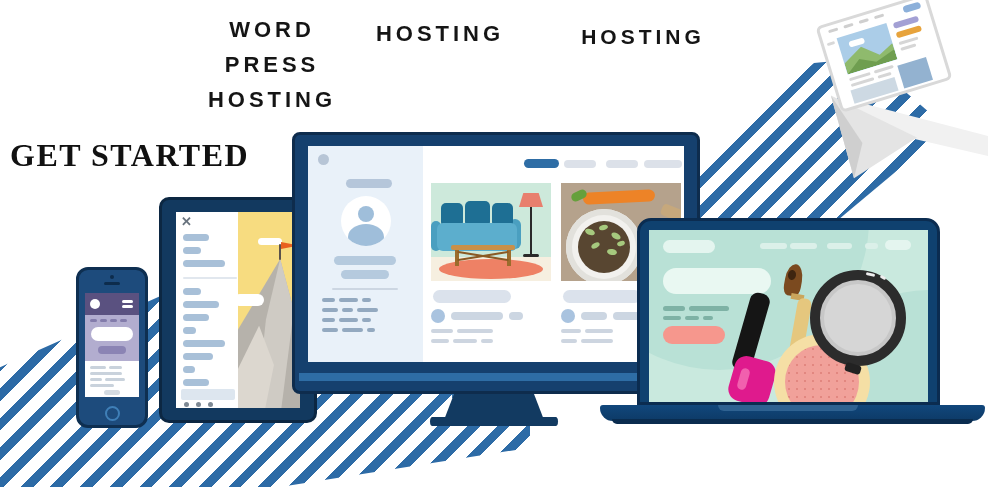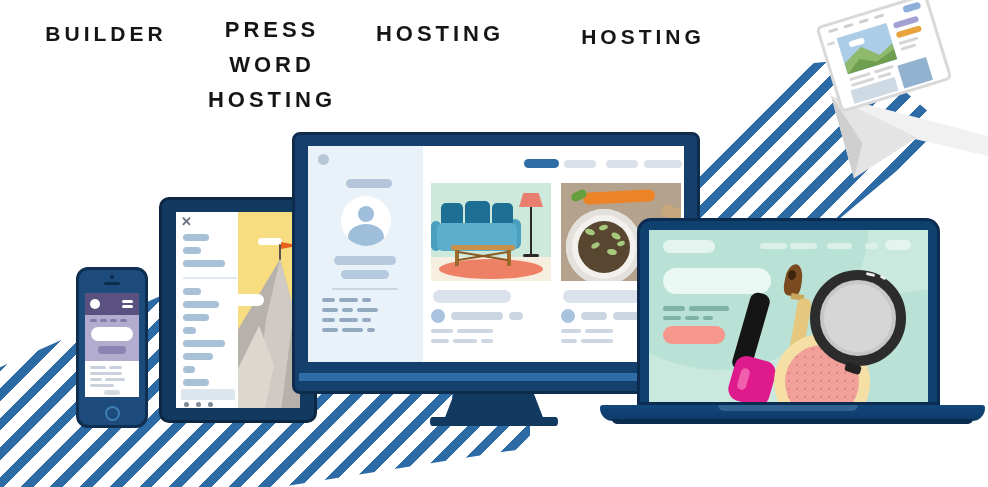--- a/index.html
+++ b/index.html
@@ -20,33 +20,33 @@
   #stripes-mid{left:640px;top:58px;width:290px;height:250px;z-index:5;
     clip-path:polygon(0 100%,0 62%,60% 2%,78% 0,100% 22%,100% 34%,32% 100%)}
   .trap{clip-path:polygon(10% 0,90% 0,100% 100%,0 100%)}
 </style>
 </head>
 <body>
 
 <div id="banner">
 
   <div class="heading h0" style="left:26px;top:17px;width:160px">
-    <div>BUILDER</div>
   </div>
   <div class="heading h1" style="left:192px;top:12px;width:160px">
+    <div>WORD</div>
     <div>PRESS</div>
-    <div>WORD</div>
     <div>HOSTING</div>
   </div>
   <div class="heading h2" style="left:360px;top:16px;width:160px">
     <div>HOSTING</div>
   </div>
   <div class="heading h3" style="left:545px;top:20px;width:196px">
     <div>HOSTING</div>
   </div>
+  <div class="cta" style="left:10px;top:137px">GET STARTED</div>
 
   <div class="stripes" id="stripes-bl"></div>
   <div class="stripes" id="stripes-mid"></div>
 
   <div class="abs" style="left:850px;top:92px;width:138px;height:80px;background:#f1f1f1;z-index:6;clip-path:polygon(0 10%,100% 55%,100% 80%,0 40%)"></div>
   <div class="abs" style="left:812px;top:88px;width:105px;height:95px;background:#e4e4e4;z-index:7;clip-path:polygon(18% 8%,100% 52%,40% 95%)"></div>
   <div class="abs" style="left:812px;top:88px;width:105px;height:95px;background:#cfcfcf;z-index:7;clip-path:polygon(18% 8%,48% 58%,40% 95%)"></div>
 
   <div class="abs" style="left:826px;top:8px;width:116px;height:90px;background:#fff;border:3px solid #d9d9d9;border-radius:6px;z-index:8;transform:rotate(-17deg)">
     <i class="ln" style="left:8px;top:4px;width:10px;height:3px;background:#cfcfcf"></i>

